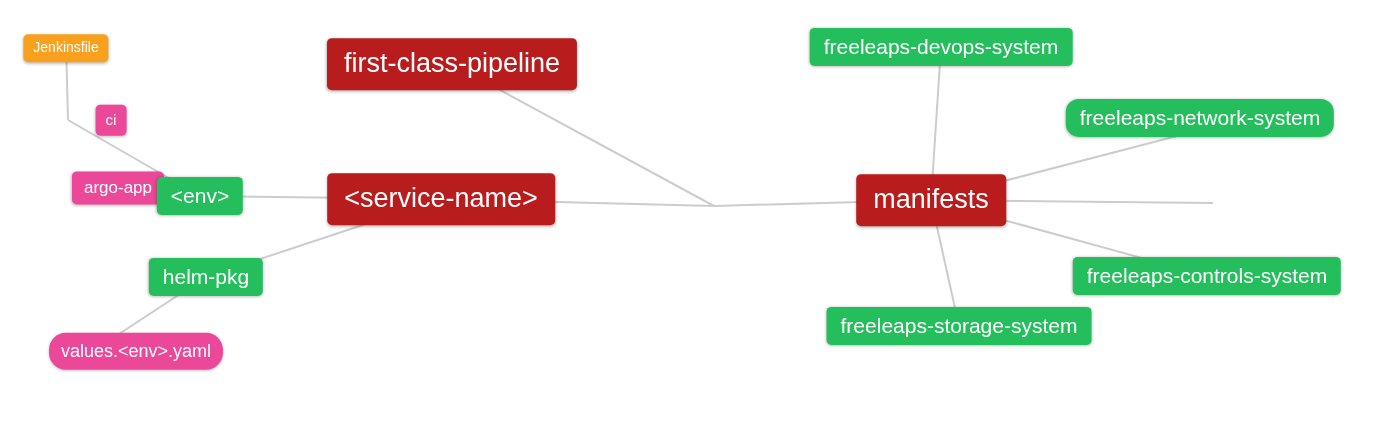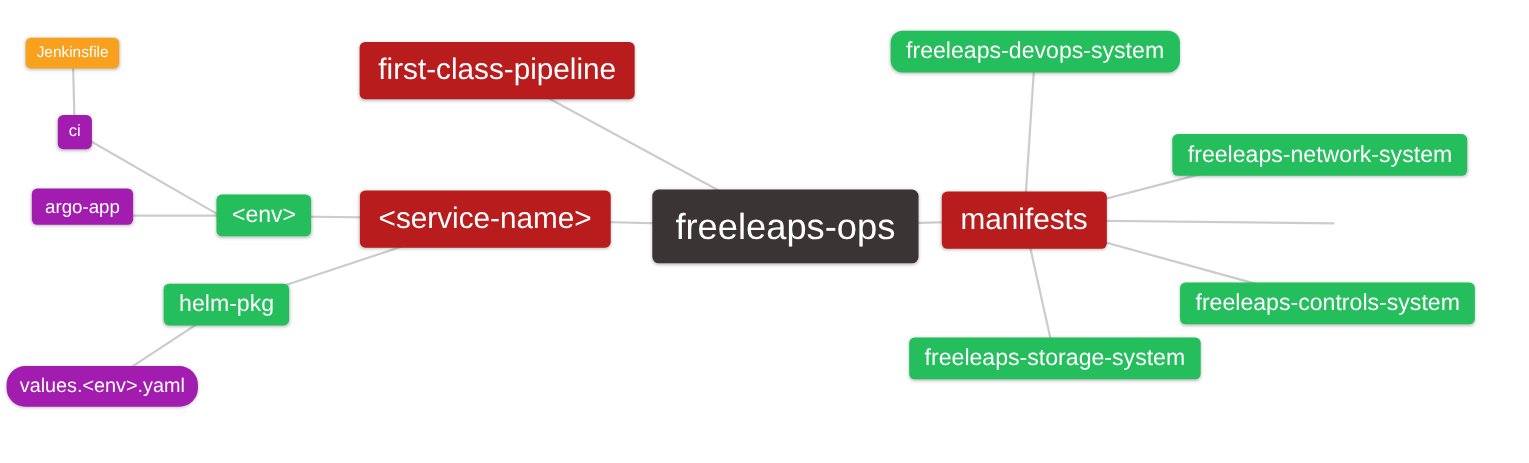--- a/index.html
+++ b/index.html
@@ -29,21 +29,21 @@
     transform: translate(-50%, -50%);
     color: #ffffff;
     white-space: nowrap;
     border-radius: 5px;
     box-shadow: 0 1px 3px rgba(0,0,0,0.25);
     line-height: 1.25;
     cursor: pointer;
     text-align: center;
   }
   .node.orange { background: #F9A11F; }
-  .node.red    { background: #a21caf; }
+  .node.red    { background: #ec4899; margin-left: 43px; }
   .node.green  { background: #24BE5C; }
   .node.blue   { background: #b91c1c; }
   .node.dark   { background: #3A3435; border-radius: 6px; }
 
   .sz-xs { font-size: 14px; padding: 5px 10px; }
   .sz-sm { font-size: 15px; padding: 6px 10px; }
   .sz-md { font-size: 17px; padding: 6px 12px; }
   .sz-lg { font-size: 18px; padding: 7px 12px; border-radius: 17px; }
   .sz-gr { font-size: 21px; padding: 6px 14px; }
   .sz-bl { font-size: 27px; padding: 9px 17px; }
@@ -67,25 +67,24 @@
     <line x1="931" y1="200" x2="941" y2="47"></line>
     <line x1="931" y1="200" x2="1200" y2="130"></line>
     <line x1="931" y1="200" x2="1213" y2="203"></line>
     <line x1="931" y1="200" x2="1207" y2="276"></line>
     <line x1="931" y1="200" x2="959" y2="326"></line>
   </svg>
 
   <div class="node orange sz-xs" style="left:66px;  top:48px;">Jenkinsfile</div>
   <div class="node red sz-sm" style="left:68px;  top:120px;">ci</div>
   <div class="node red sz-md" style="left:75px;  top:188px;">argo-app</div>
-  <div class="node green sz-gr" style="left:200px; top:196px;margin-left:40px;">&lt;env&gt;</div>
+  <div class="node green sz-gr" style="left:200px; top:196px;">&lt;env&gt;</div>
   <div class="node blue sz-bl" style="left:452px; top:64px;">first-class-pipeline</div>
   <div class="node blue sz-bl" style="left:441px; top:199px;">&lt;service-name&gt;</div>
-  <div class="node dark sz-root" style="left:714px; top:206px;">freeleaps-ops</div>
   <div class="node blue sz-bl" style="left:931px; top:200px;">manifests</div>
-  <div class="node green sz-gr" style="left:941px; top:47px;border-radius:11px;">freeleaps-devops-system</div>
-  <div class="node green sz-gr" style="left:1200px;top:141px;">freeleaps-network-system</div>
+  <div class="node green sz-gr" style="left:941px; top:47px;">freeleaps-devops-system</div>
+  <div class="node green sz-gr" style="left:1200px;top:118px;border-radius:13px;">freeleaps-network-system</div>
   <div class="node green sz-gr" style="left:1207px;top:276px;">freeleaps-controls-system</div>
   <div class="node green sz-gr" style="left:959px; top:326px;">freeleaps-storage-system</div>
   <div class="node green sz-gr" style="left:206px; top:277px;">helm-pkg</div>
   <div class="node red sz-lg" style="left:93px;  top:351px;">values.&lt;env&gt;.yaml</div>
 
 </div>
 
 </body></html>

